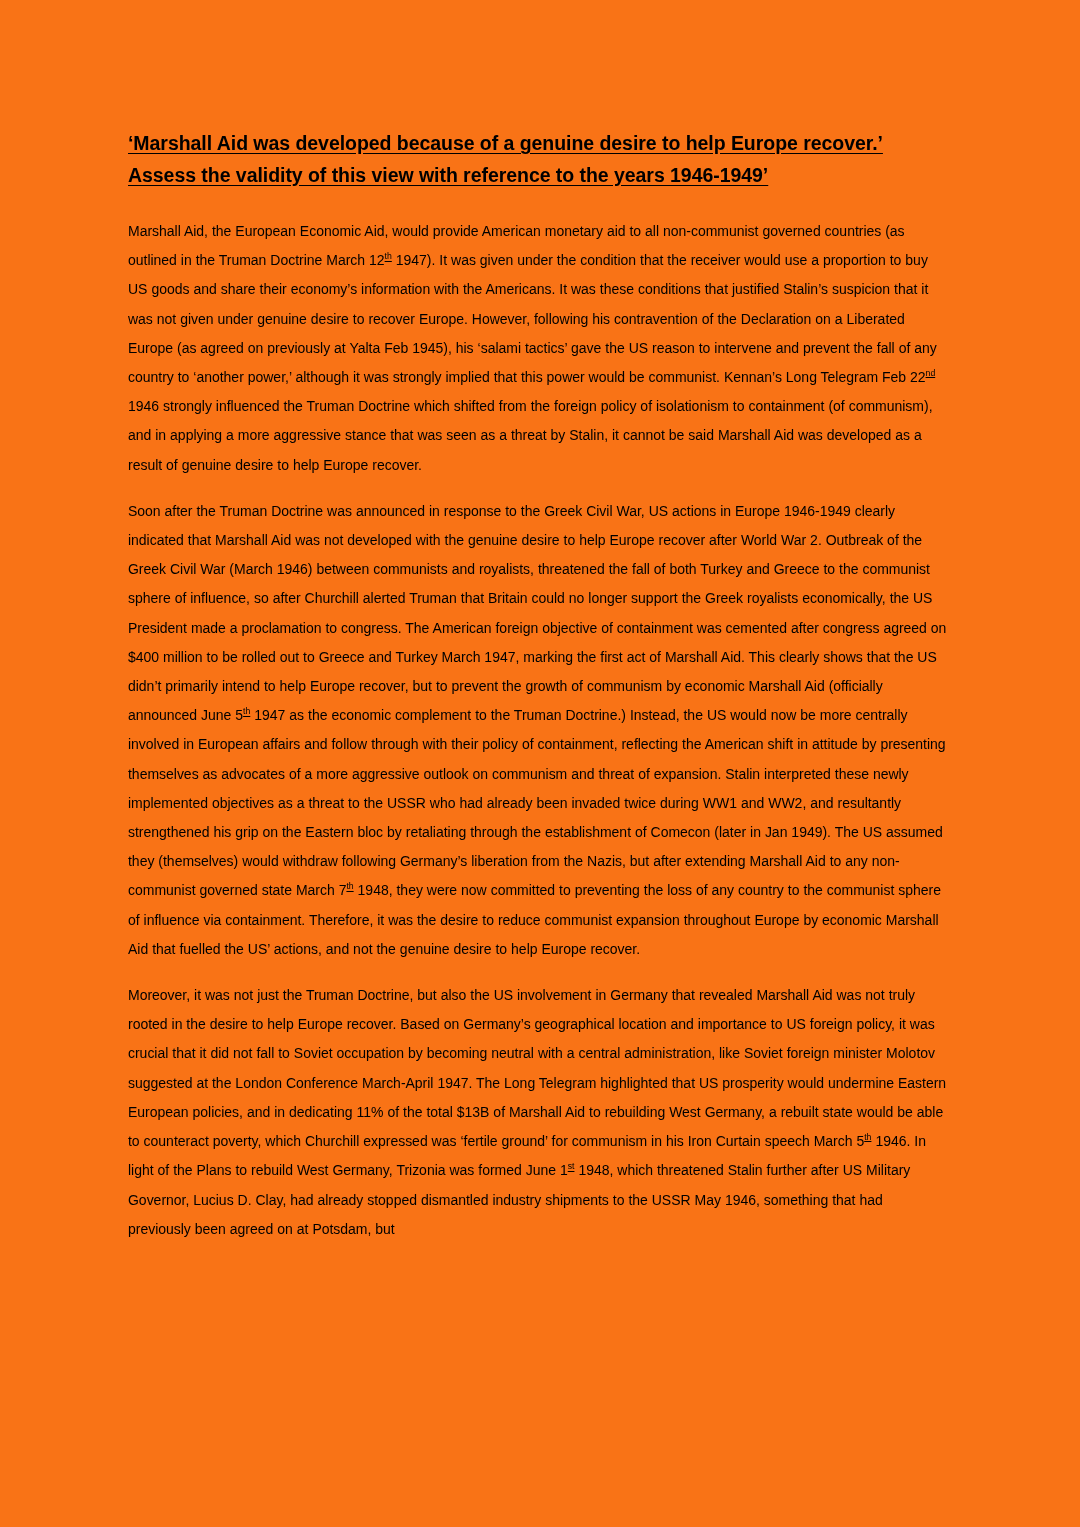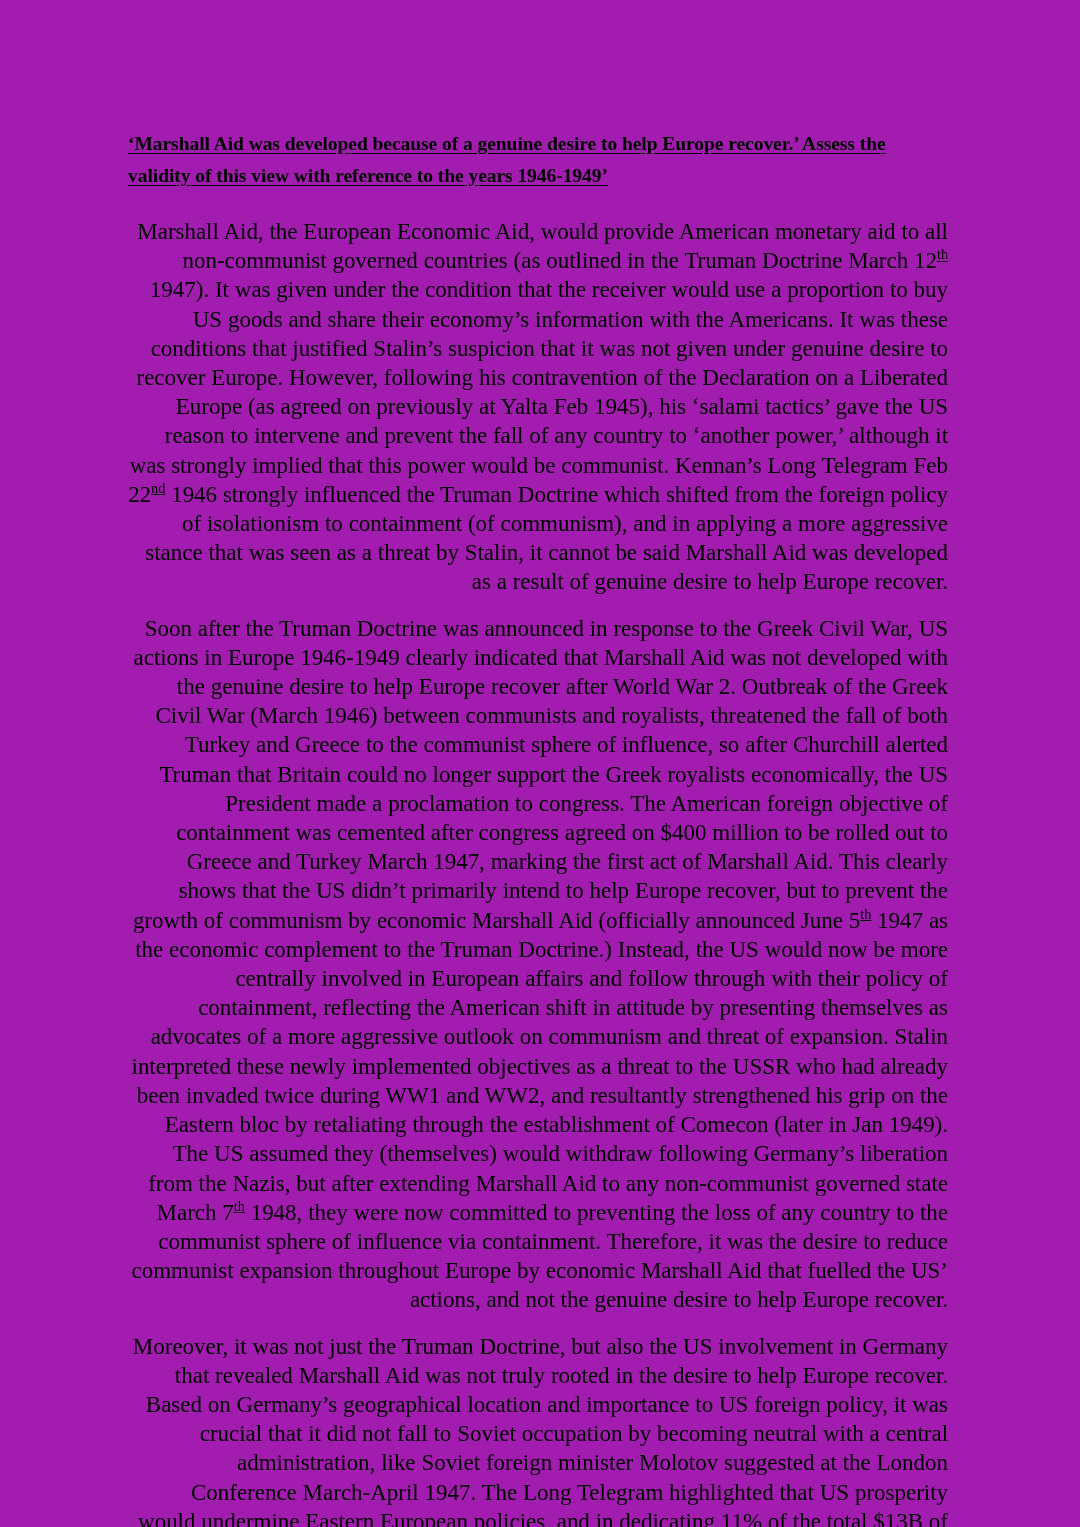--- a/index.html
+++ b/index.html
@@ -11,41 +11,40 @@
     width: 1080px;
     height: 1527px;
     font-family: "Liberation Sans", sans-serif;
     color: #000000;
     -webkit-font-smoothing: antialiased;
   }
   .page {
     position: relative;
     width: 1080px;
     height: 1527px;
-    background: #a21caf;
+    background: #f97316;
     box-sizing: border-box;
     padding: 128px 132px 0 128px;
     overflow: hidden;
-    font-family: Liberation Serif, serif;
   }
   .doc-title {
     font-size: 19.5px;
     font-weight: bold;
     line-height: 31.5px;
     text-decoration: underline;
     text-underline-offset: 3px;
     letter-spacing: -0.05px;
     margin: 0 0 26px 0;
     max-width: 790px;
   }
   .para {
-    font-size: 23px;
+    font-size: 14px;
     line-height: 29.2px;
     margin: 0 0 17px 0;
-    text-align: right;
+    text-align: left;
     letter-spacing: -0.02px;
     max-width: 822px;
     word-spacing: 0.1px;
   }
   .para:last-child {
     margin-bottom: 12px;
   }
   sup {
     font-size: 0.62em;
     vertical-align: super;

